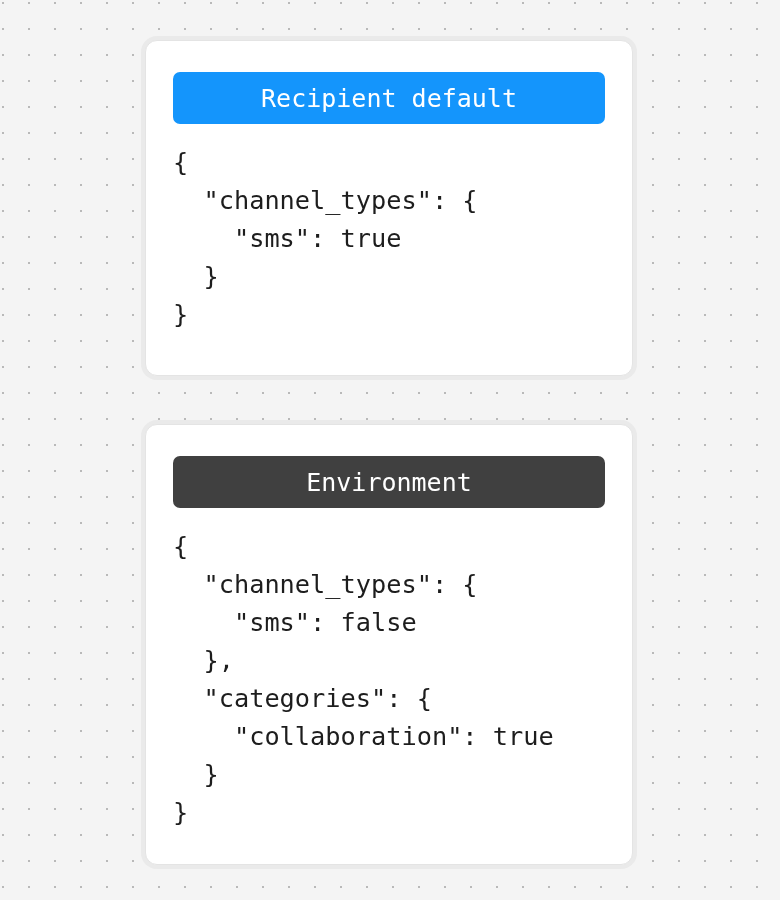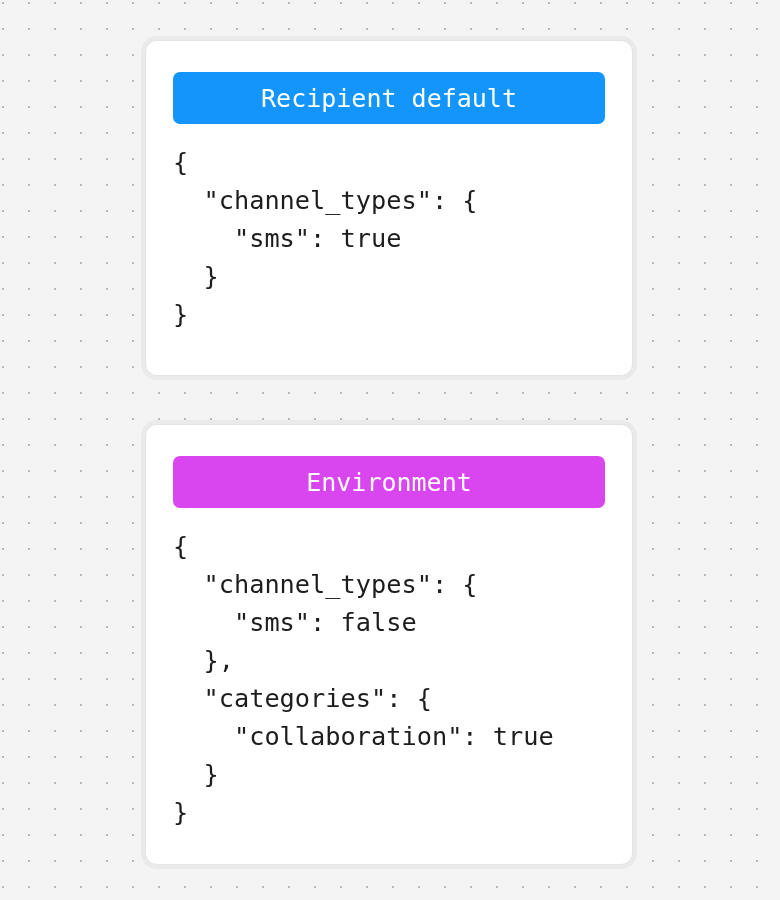--- a/index.html
+++ b/index.html
@@ -87,19 +87,19 @@
 <div id="board">
 
   <div class="card card-1">
     <div class="card-header header-blue" style="background: rgb(20, 149, 252); color: rgb(255, 255, 255);">
       <span>Recipient default</span>
     </div>
     <pre class="json-body" style="color: rgb(29, 29, 29);"><span class="json-line">{</span><span class="json-line">  "channel_types": {</span><span class="json-line">    "sms": true</span><span class="json-line">  }</span><span class="json-line">}</span></pre>
   </div>
 
   <div class="card card-2">
-    <div class="card-header header-green" style="background: #d946ef; color: rgb(255, 255, 255);">
+    <div class="card-header header-green" style="background: #404040; color: rgb(255, 255, 255);">
       <span>Environment</span>
     </div>
     <pre class="json-body" style="color: rgb(29, 29, 29);"><span class="json-line">{</span><span class="json-line">  "channel_types": {</span><span class="json-line">    "sms": false</span><span class="json-line">  },</span><span class="json-line">  "categories": {</span><span class="json-line">    "collaboration": true</span><span class="json-line">  }</span><span class="json-line">}</span></pre>
   </div>
 
 </div>
 
 </body></html>

